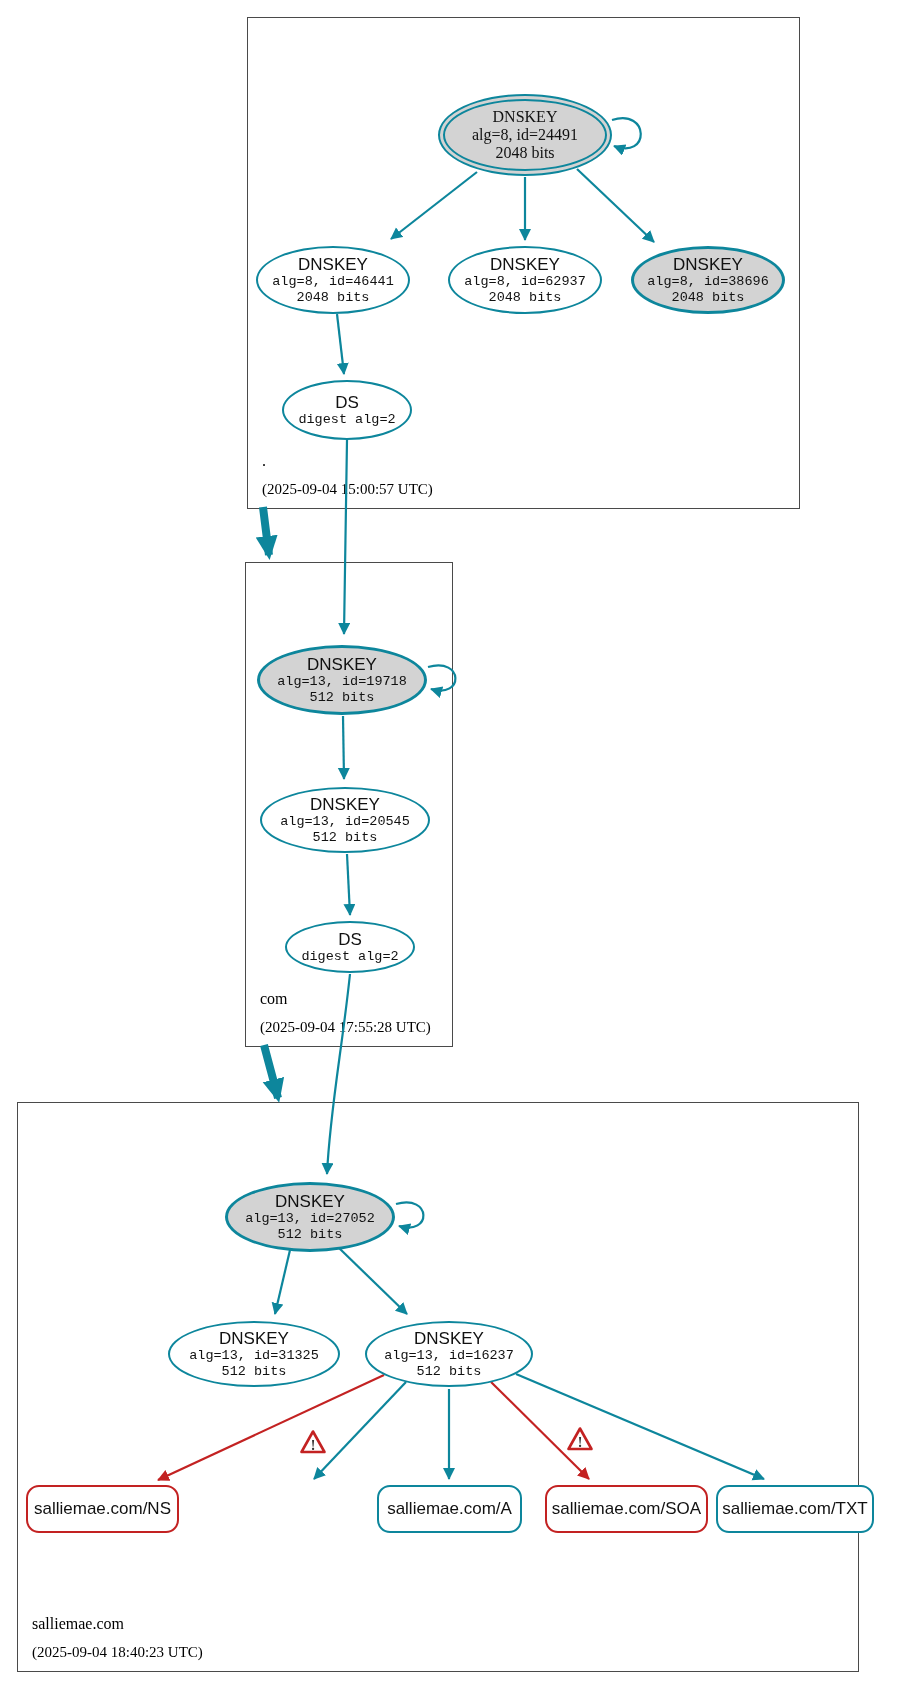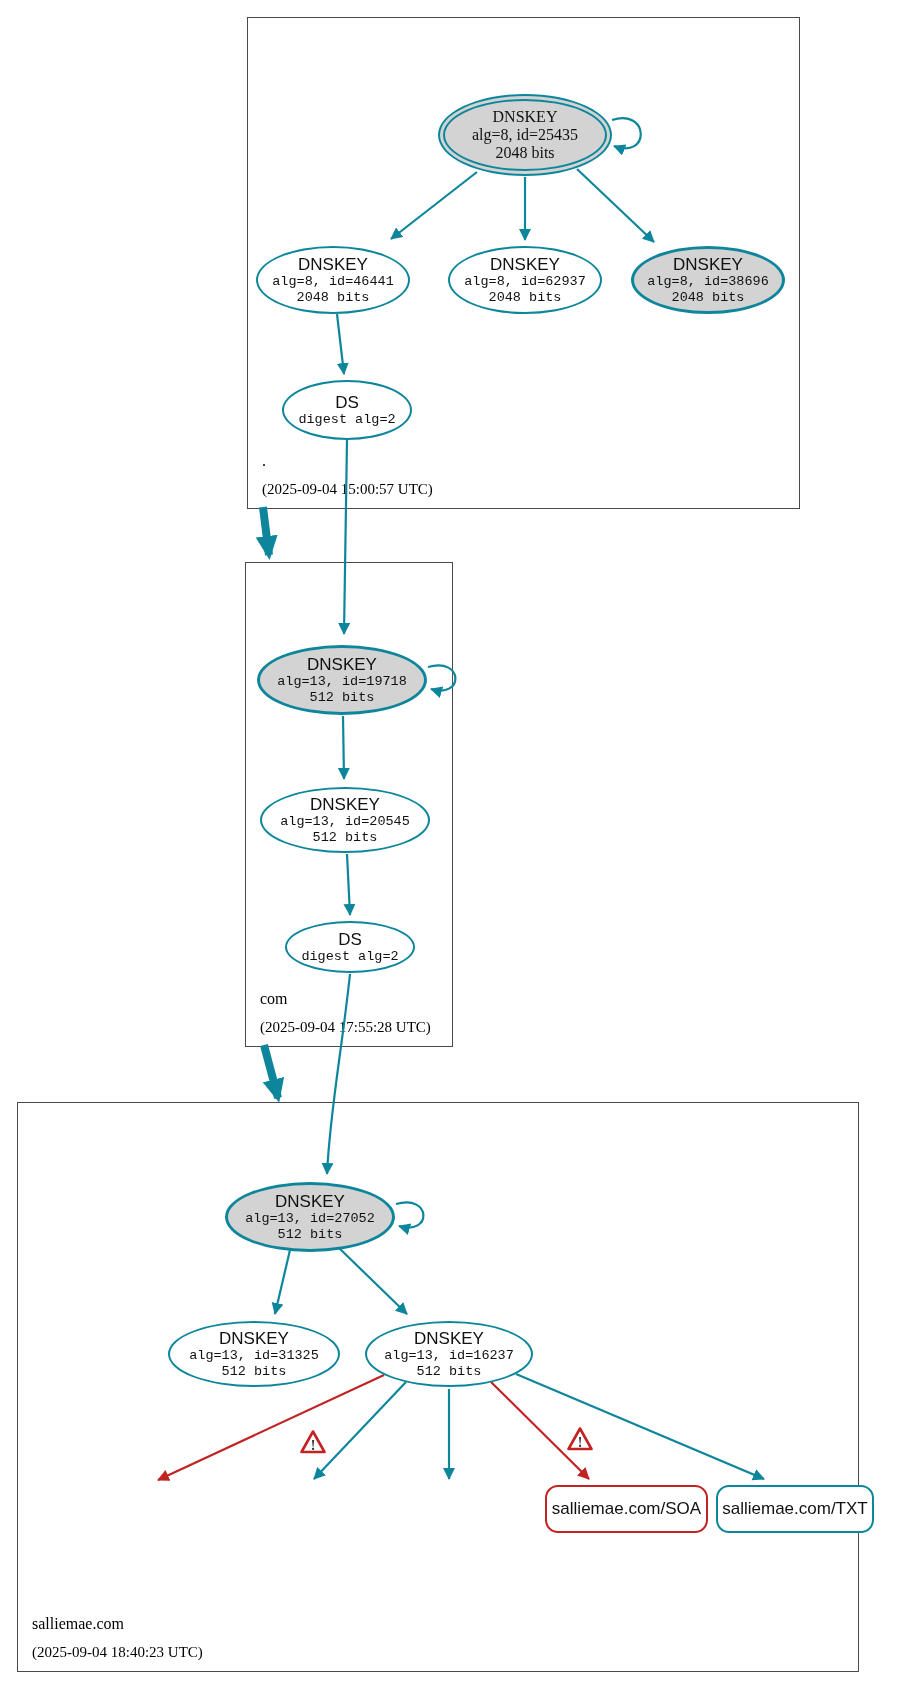--- a/index.html
+++ b/index.html
@@ -109,21 +109,21 @@
     </g>
     <g transform="translate(580,1440)">
       <path d="M0,-11.5 L11.5,9 L-11.5,9 Z" fill="#ffffff" stroke="#c32222" stroke-width="2.6" stroke-linejoin="round"></path>
       <text x="0" y="6.5" text-anchor="middle" font-size="14" font-weight="bold" fill="#333333" font-family="Liberation Serif, serif">!</text>
     </g>
   </svg>
 
   <div class="ksk-outer" style="left:438px;top:94px;width:174px;height:82px">
     <div class="ksk-inner">
       <div class="t">DNSKEY</div>
-      <div class="d">alg=8, id=25435</div>
+      <div class="d">alg=8, id=24491</div>
       <div class="d">2048 bits</div>
     </div>
   </div>
 
   <div class="node" style="left:256px;top:246px;width:154px;height:68px">
     <div class="t">DNSKEY</div>
     <div class="d">alg=8, id=46441</div>
     <div class="d">2048 bits</div>
   </div>
 
@@ -172,20 +172,26 @@
     <div class="d">alg=13, id=31325</div>
     <div class="d">512 bits</div>
   </div>
 
   <div class="node" style="left:365px;top:1321px;width:168px;height:66px">
     <div class="t">DNSKEY</div>
     <div class="d">alg=13, id=16237</div>
     <div class="d">512 bits</div>
   </div>
 
+  <div class="rrset error" style="left:26px;width:153px">
+    <span>salliemae.com/NS</span>
+  </div>
+  <div class="rrset" style="left:377px;width:145px">
+    <span>salliemae.com/A</span>
+  </div>
   <div class="rrset error" style="left:545px;width:163px">
     <span>salliemae.com/SOA</span>
   </div>
   <div class="rrset" style="left:716px;width:158px">
     <span>salliemae.com/TXT</span>
   </div>
 
 </div>
 
 </body></html>

